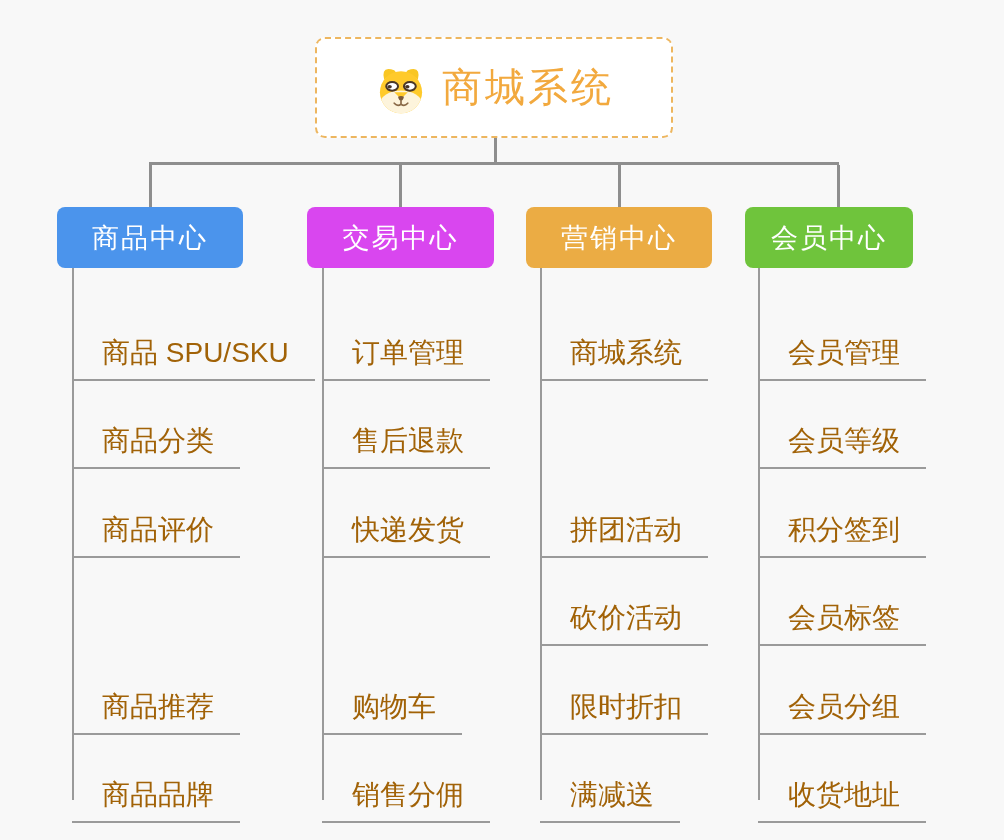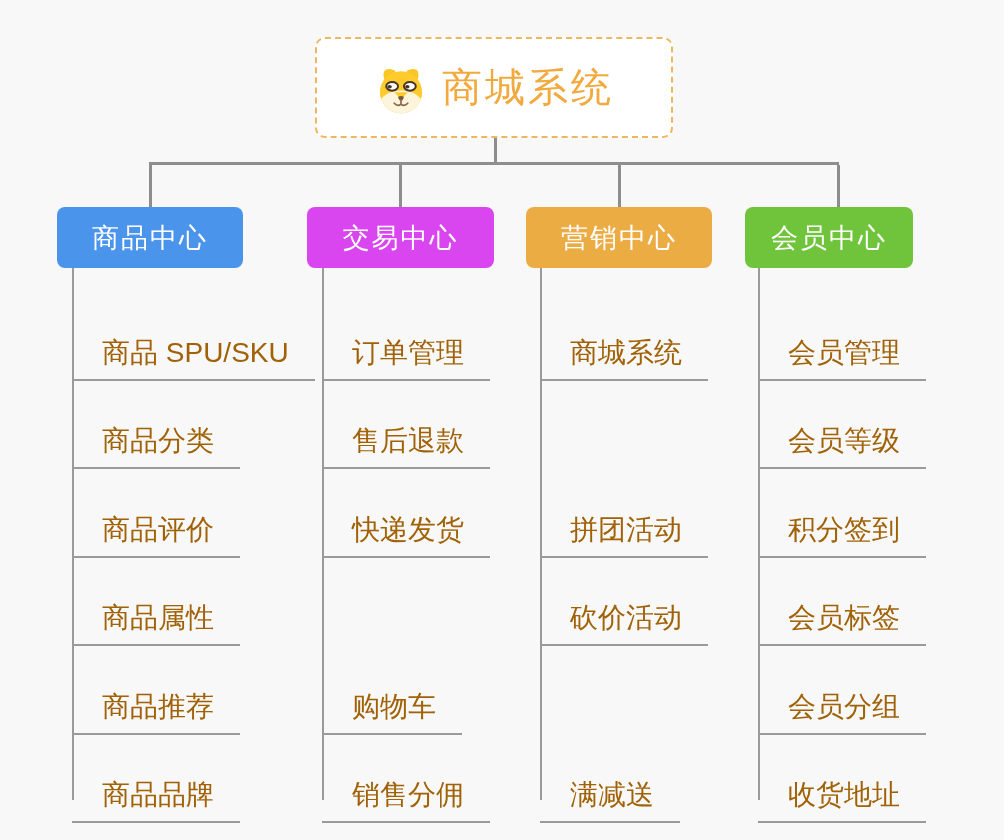--- a/index.html
+++ b/index.html
@@ -96,33 +96,33 @@
   <div class="trunk trunk3"></div>
 
   <div class="bbox bbox0" style="background-color: rgb(75, 148, 236);">商品中心</div>
   <div class="bbox bbox1" style="background-color: #d946ef;">交易中心</div>
   <div class="bbox bbox2" style="background-color: rgb(235, 172, 68);">营销中心</div>
   <div class="bbox bbox3" style="background-color: rgb(111, 196, 60);">会员中心</div>
 
   <div class="leaf lcol0 lrow0">商品 SPU/SKU</div>
   <div class="leaf lcol0 lrow1">商品分类</div>
   <div class="leaf lcol0 lrow2">商品评价</div>
-  <div class="leaf lcol0 lrow3">商品属性</div>
   <div class="leaf lcol0 lrow4">商品推荐</div>
   <div class="leaf lcol0 lrow5">商品品牌</div>
 
   <div class="leaf lcol1 lrow0">订单管理</div>
   <div class="leaf lcol1 lrow1">售后退款</div>
   <div class="leaf lcol1 lrow2">快递发货</div>
   <div class="leaf lcol1 lrow4">购物车</div>
   <div class="leaf lcol1 lrow5">销售分佣</div>
 
   <div class="leaf lcol2 lrow0">商城系统</div>
   <div class="leaf lcol2 lrow2">拼团活动</div>
   <div class="leaf lcol2 lrow3">砍价活动</div>
+  <div class="leaf lcol2 lrow4">限时折扣</div>
   <div class="leaf lcol2 lrow5">满减送</div>
 
   <div class="leaf lcol3 lrow0">会员管理</div>
   <div class="leaf lcol3 lrow1">会员等级</div>
   <div class="leaf lcol3 lrow2">积分签到</div>
   <div class="leaf lcol3 lrow3">会员标签</div>
   <div class="leaf lcol3 lrow4">会员分组</div>
   <div class="leaf lcol3 lrow5">收货地址</div>
 
 </div>

